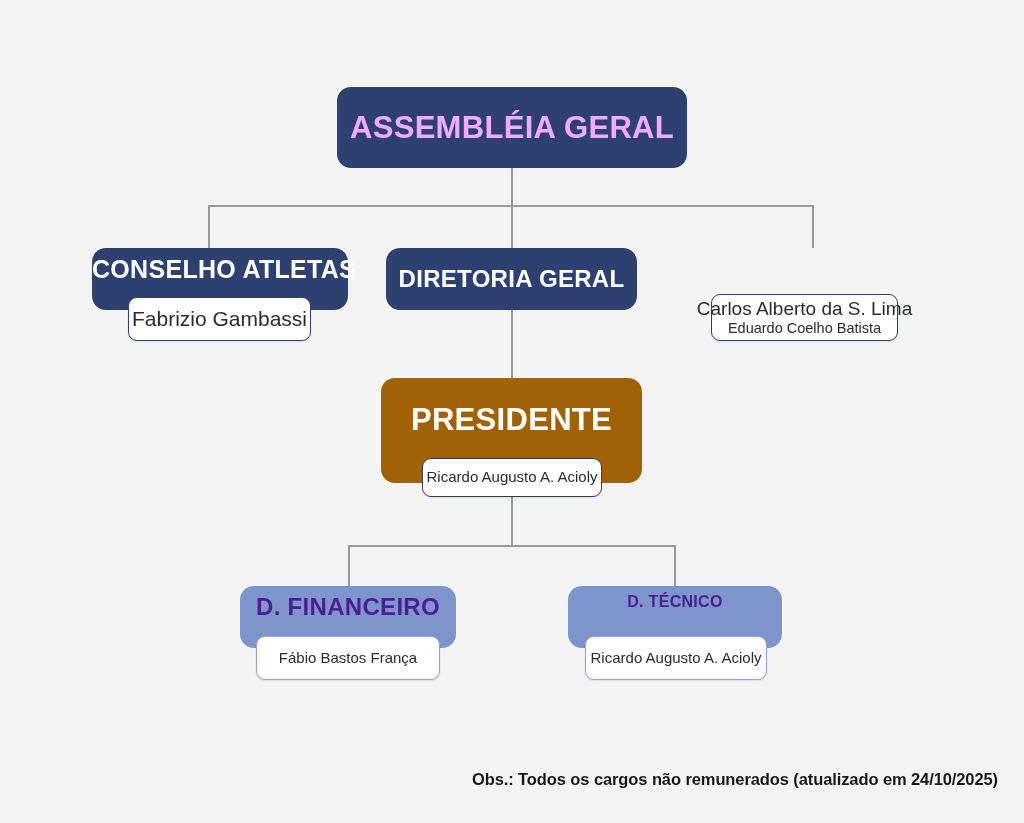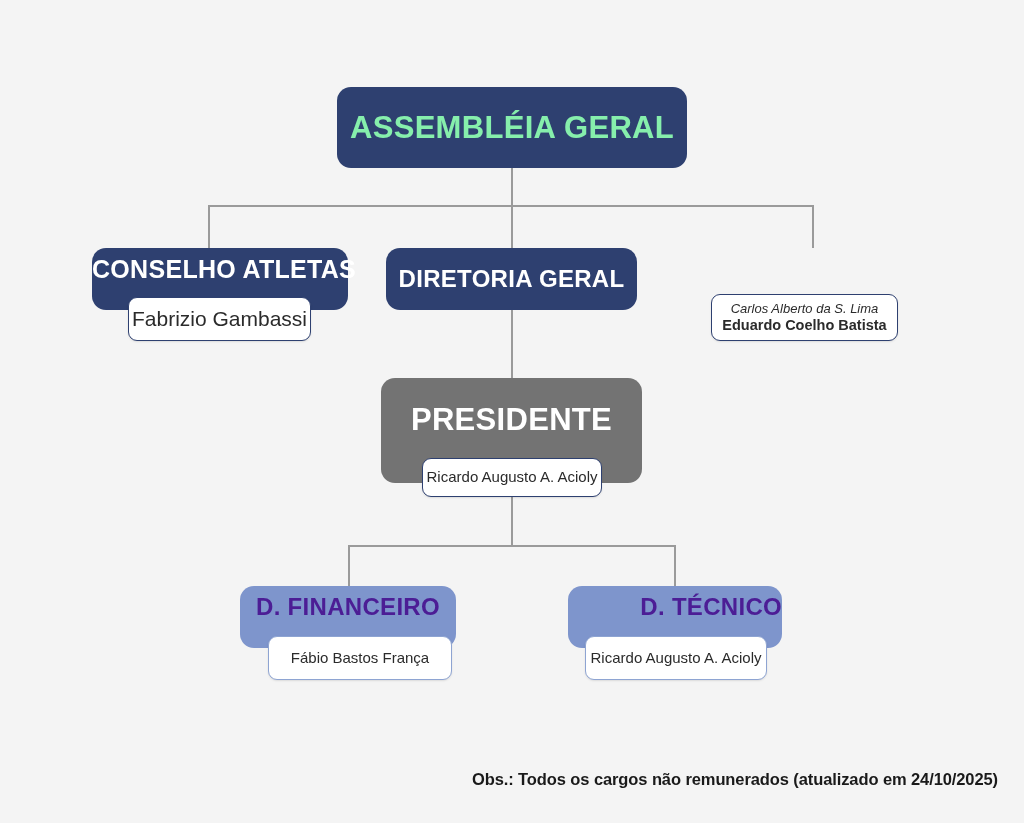--- a/index.html
+++ b/index.html
@@ -39,24 +39,24 @@
     width: 100%;
     text-align: center;
     letter-spacing: 0.3px;
     white-space: nowrap;
     font-weight: 700;
   }
 
   
   .lvl-assembly { background: #2e4070; }
   .lvl-council  { background: #2e4070; }
-  .lvl-pres     { background: #737373; }
+  .lvl-pres     { background: #a16207; }
   .lvl-dir      { background: #7e95cc; }
 
-  .lvl-assembly .title { color: #86efac; }
+  .lvl-assembly .title { color: #f0abfc; }
   .lvl-council  .title { color: #ffffff; }
   .lvl-pres     .title { color: #ffffff; }
   .lvl-dir      .title { color: #4c1d95; }
 
   
   .namecard {
     position: absolute;
     background: #ffffff;
     border-radius: 9px;
     box-sizing: border-box;
@@ -114,40 +114,40 @@
   </div>
   <div class="namecard dark" style="left:128px; top:297px; width:183px; height:44px;">
     <div class="nm" style="font-size:21px;">Fabrizio Gambassi</div>
   </div>
 
   <div class="node lvl-council" style="left:386px; top:248px; width:251px; height:62px; align-items:center;justify-content:center;">
     <div class="title" style="font-size:24px;">DIRETORIA GERAL</div>
   </div>
 
   <div class="namecard dark" style="left:711px; top:294px; width:187px; height:47px;">
-    <div class="nm" style="font-size:13px;font-style:italic;">Carlos Alberto da S. Lima</div>
-    <div class="nm" style="font-size:14.5px;font-weight:bold;">Eduardo Coelho Batista</div>
+    <div class="nm" style="font-size:19px;">Carlos Alberto da S. Lima</div>
+    <div class="nm" style="font-size:14.5px;">Eduardo Coelho Batista</div>
   </div>
 
   <div class="node lvl-pres" style="left:381px; top:378px; width:261px; height:105px; align-items:flex-start;">
     <div class="title" style="font-size:31px; padding-top:24px;">PRESIDENTE</div>
   </div>
   <div class="namecard dark" style="left:422px; top:458px; width:180px; height:39px;">
     <div class="nm" style="font-size:15px;">Ricardo Augusto A. Acioly</div>
   </div>
 
   <div class="node lvl-dir" style="left:240px; top:586px; width:216px; height:62px; align-items:flex-start;">
     <div class="title" style="font-size:24px; padding-top:7px;">D. FINANCEIRO</div>
   </div>
-  <div class="namecard light" style="left:268px; top:636px; width:184px; height:44px;">
+  <div class="namecard light" style="left:256px; top:636px; width:184px; height:44px;">
     <div class="nm" style="font-size:15px;">Fábio Bastos França</div>
   </div>
 
   <div class="node lvl-dir" style="left:568px; top:586px; width:214px; height:62px; align-items:flex-start;">
-    <div class="title" style="font-size:24px; padding-top:7px;text-align:right;">D. TÉCNICO</div>
+    <div class="title" style="font-size:16px; padding-top:7px;">D. TÉCNICO</div>
   </div>
   <div class="namecard light" style="left:585px; top:636px; width:182px; height:44px;">
     <div class="nm" style="font-size:15px;">Ricardo Augusto A. Acioly</div>
   </div>
 
   <div id="footnote">Obs.: Todos os cargos não remunerados (atualizado em 24/10/2025)</div>
 
 </div>
 
 </body></html>

